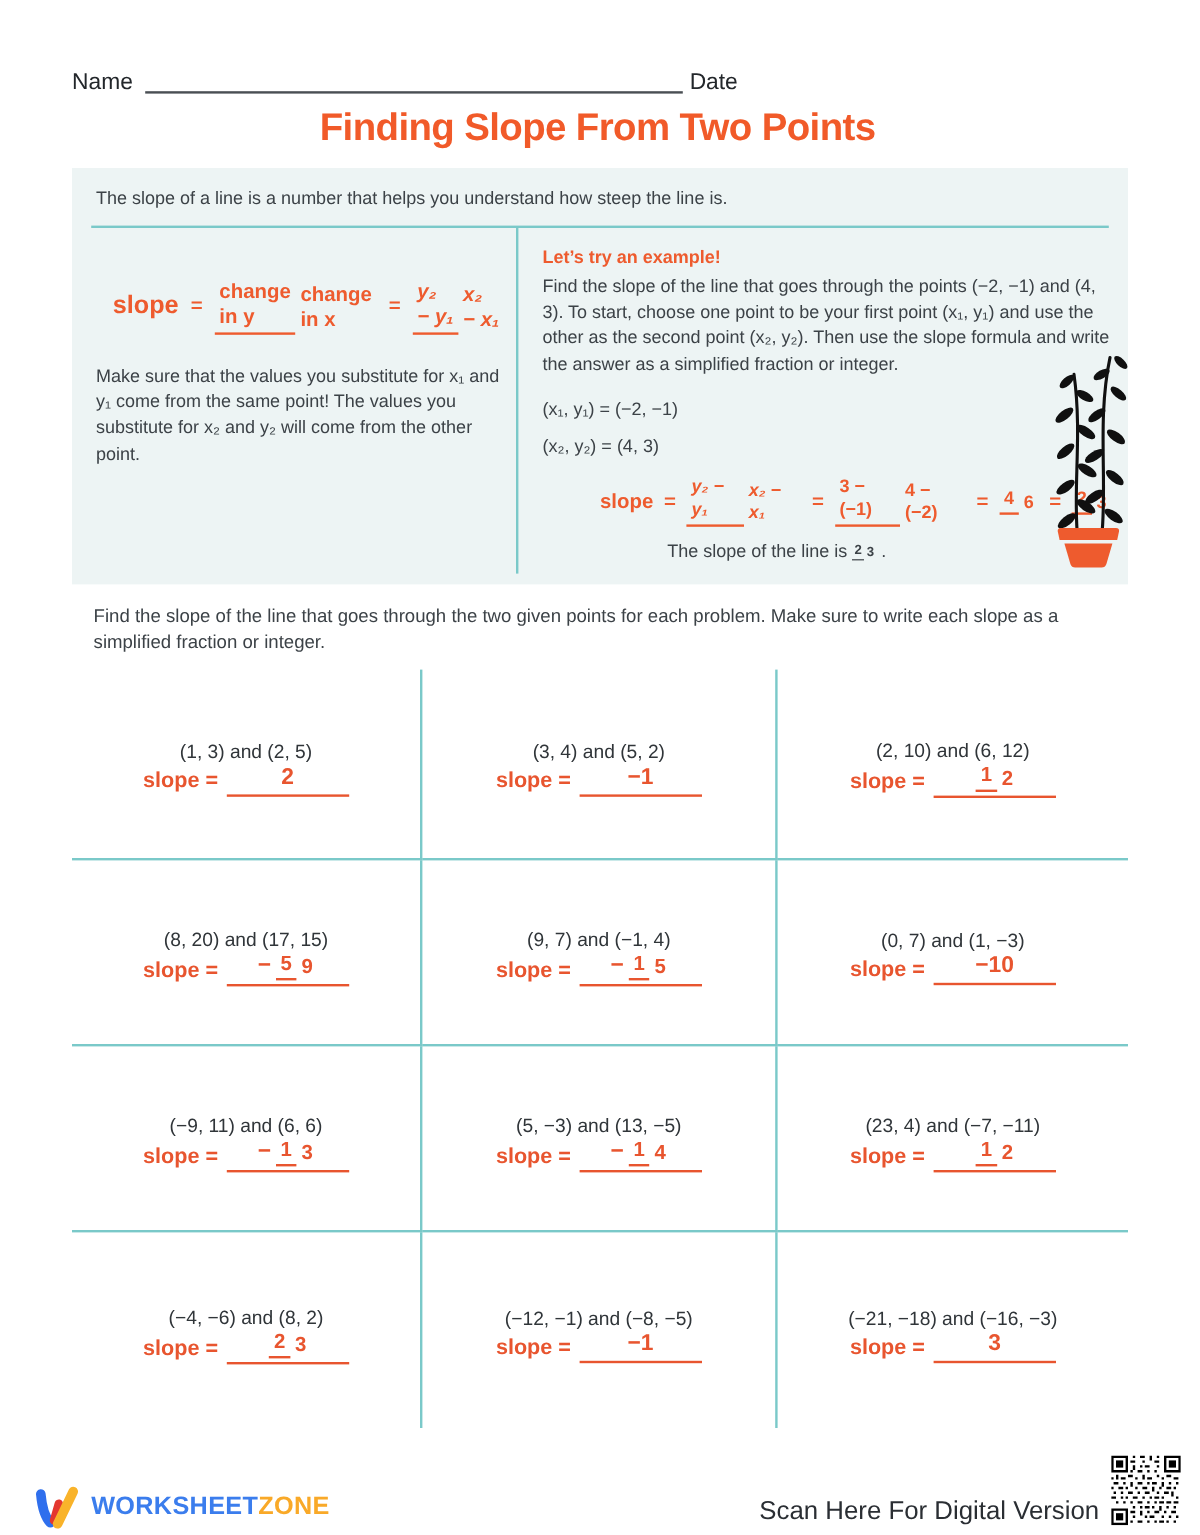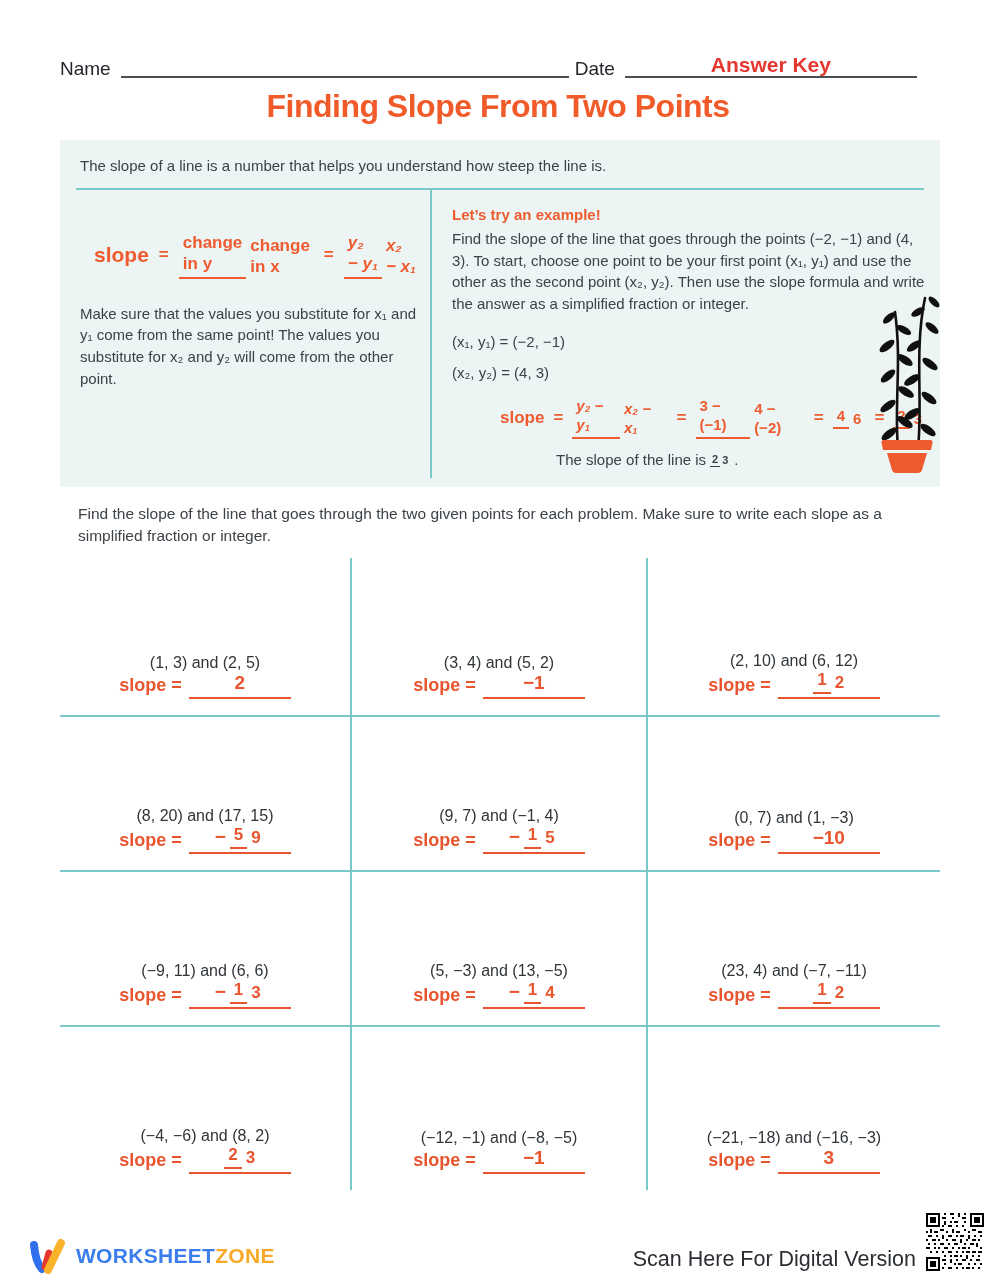--- a/index.html
+++ b/index.html
@@ -42,21 +42,21 @@
   .mini-frac .num { border-bottom:1.5px solid #3c4247; padding:0 2px 1px; }
   .mini-frac .den { padding:1px 2px 0; }
 
   .plant { position:absolute; right:-6px; bottom:4px; }
 
   
   .grid-instructions { position:absolute; top:503px; left:78px; width:852px; font-size:15.5px; color:#3c4247; line-height:1.42; }
 
   
   .grid { position:absolute; top:558px; left:60px; width:880px; height:632px; display:grid; grid-template-columns:292px 296px 292px; grid-template-rows:159px 155px 155px 163px; }
-  .cell { display:flex; flex-direction:column; align-items:center; justify-content:flex-end; padding:26px 8px 16px; }
+  .cell { display:flex; flex-direction:column; align-items:center; justify-content:center; padding:26px 8px 16px; }
   .br { border-right:2px solid #7ac9c9; }
   .bb { border-bottom:2px solid #7ac9c9; }
   .points { font-size:16px; color:#303539; }
   .answer-row { display:flex; align-items:flex-end; gap:7px; color:#e8552f; font-weight:bold; }
   .slope-label { font-size:18px; padding-bottom:3px; }
   .answer-line { display:inline-flex; justify-content:center; align-items:flex-end; min-width:102px; border-bottom:2px solid #e8552f; padding:0 4px 3px; }
   .ans-int { font-size:19px; }
   .fans { display:inline-flex; align-items:center; gap:4px; }
   .fans .sign { font-size:19px; }
   .ans-frac { font-size:17px; line-height:1.15; }
@@ -71,23 +71,20 @@
 </style>
 </head>
 <body>
 
 <div class="page">
 
   <div class="header-row">
     <span>Name</span>
     <span class="fill-line name-line"></span>
     <span>Date</span>
-    <span class="fill-line date-line">
-      <span class="answer-key">Answer Key</span>
-    </span>
   </div>
 
   <h1 class="title">Finding Slope From Two Points</h1>
 
   <div class="intro-box">
     <div class="intro-opening">The slope of a line is a number that helps you understand how steep the line is.</div>
     <div class="intro-divider"></div>
     <div class="intro-cols">
       <div class="col-left">
         <div class="formula-row">

